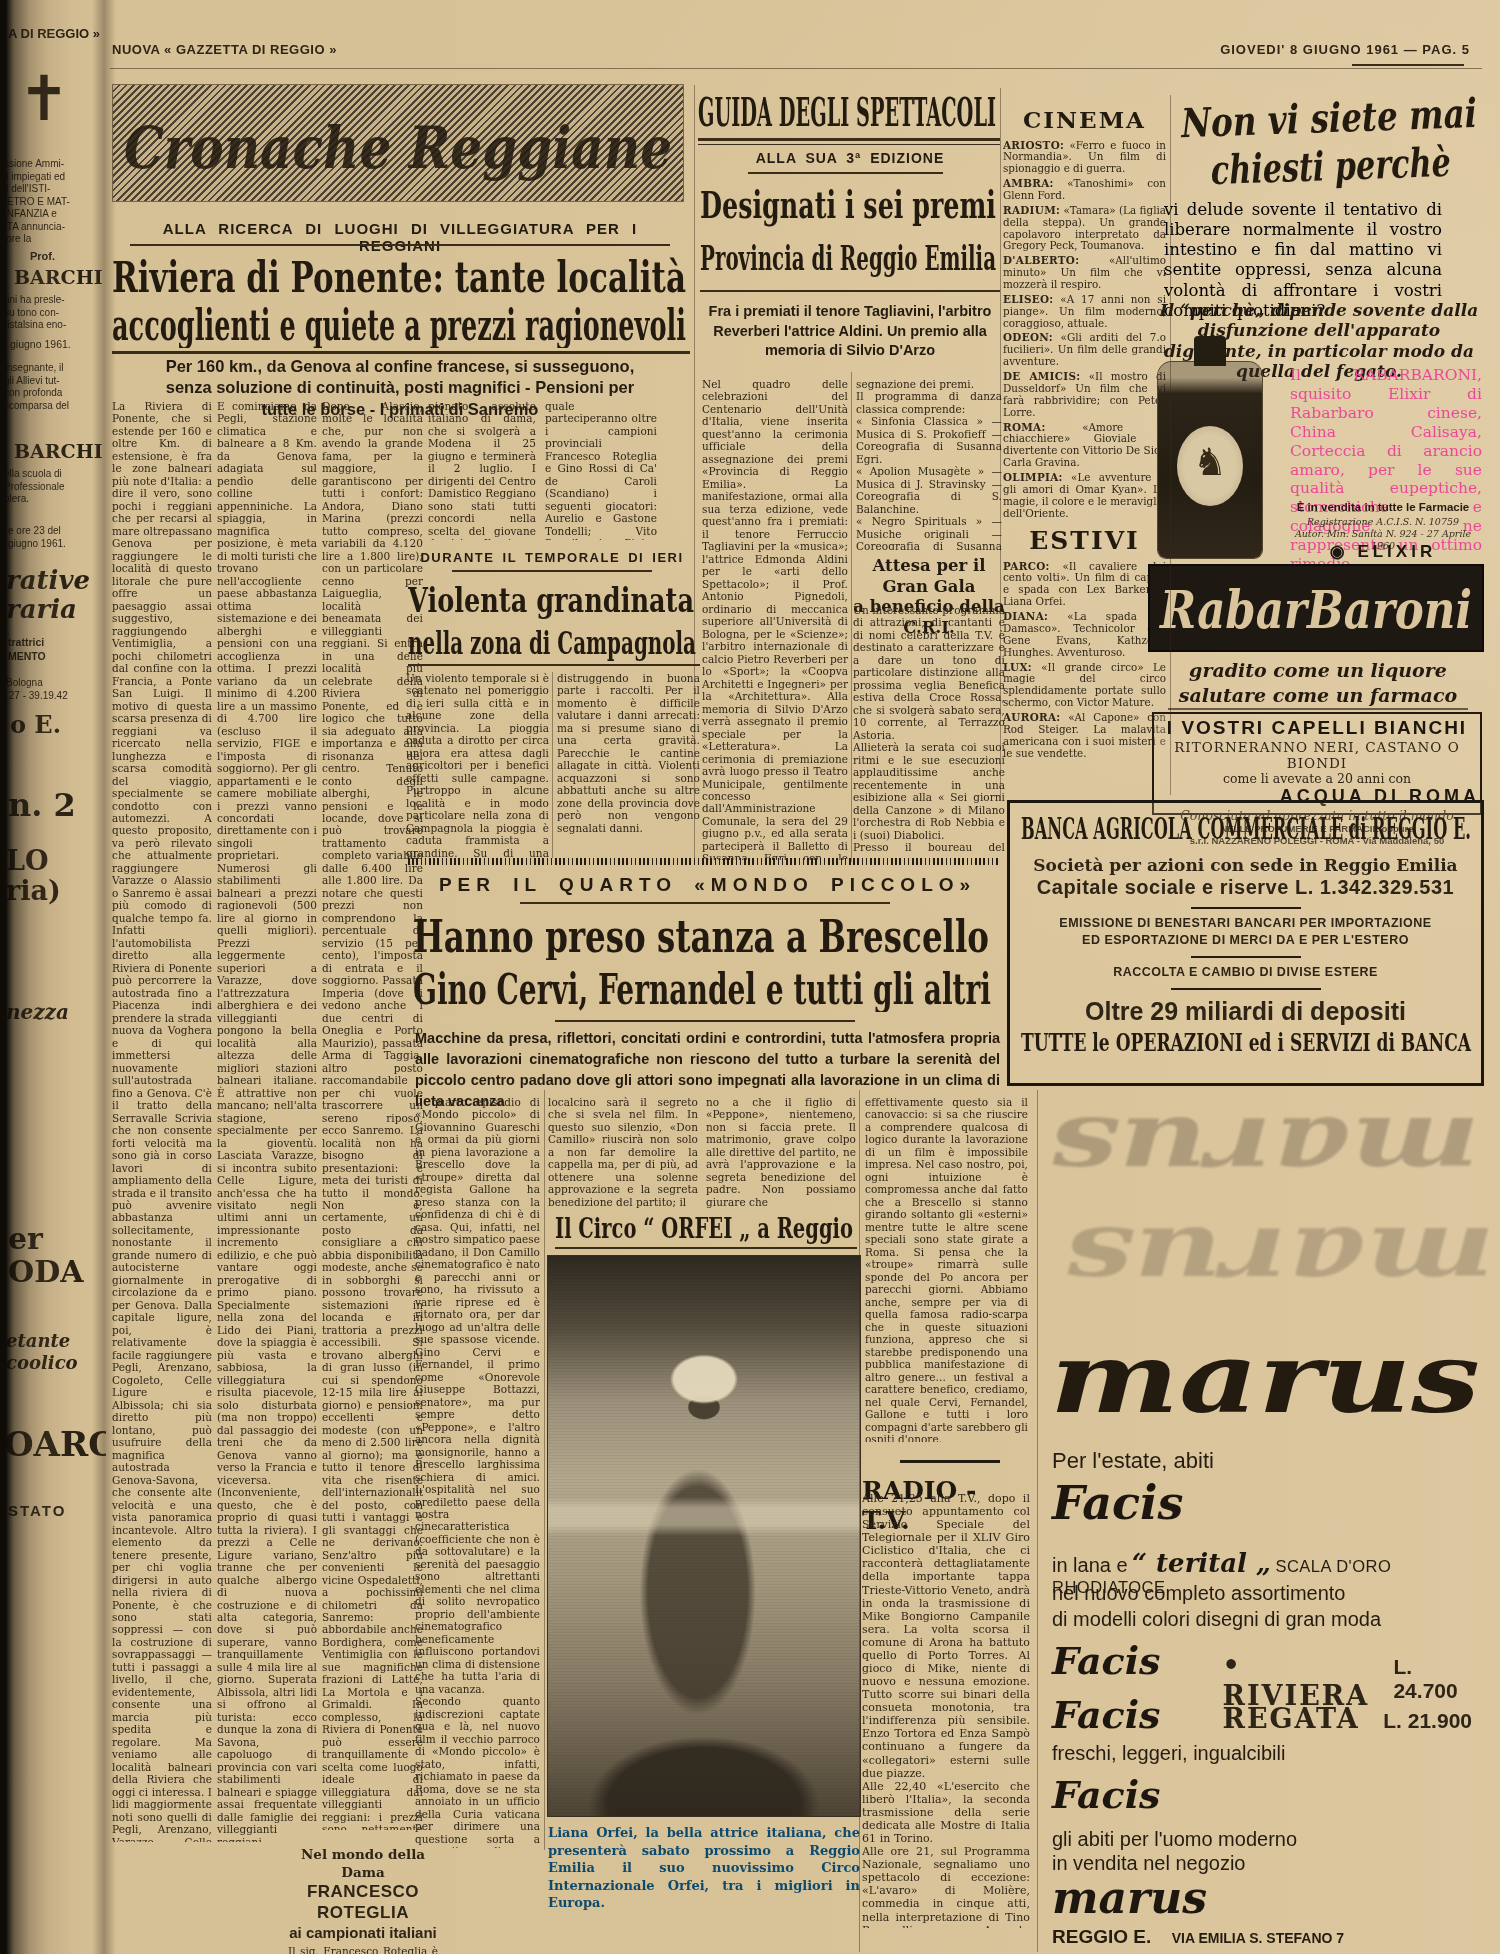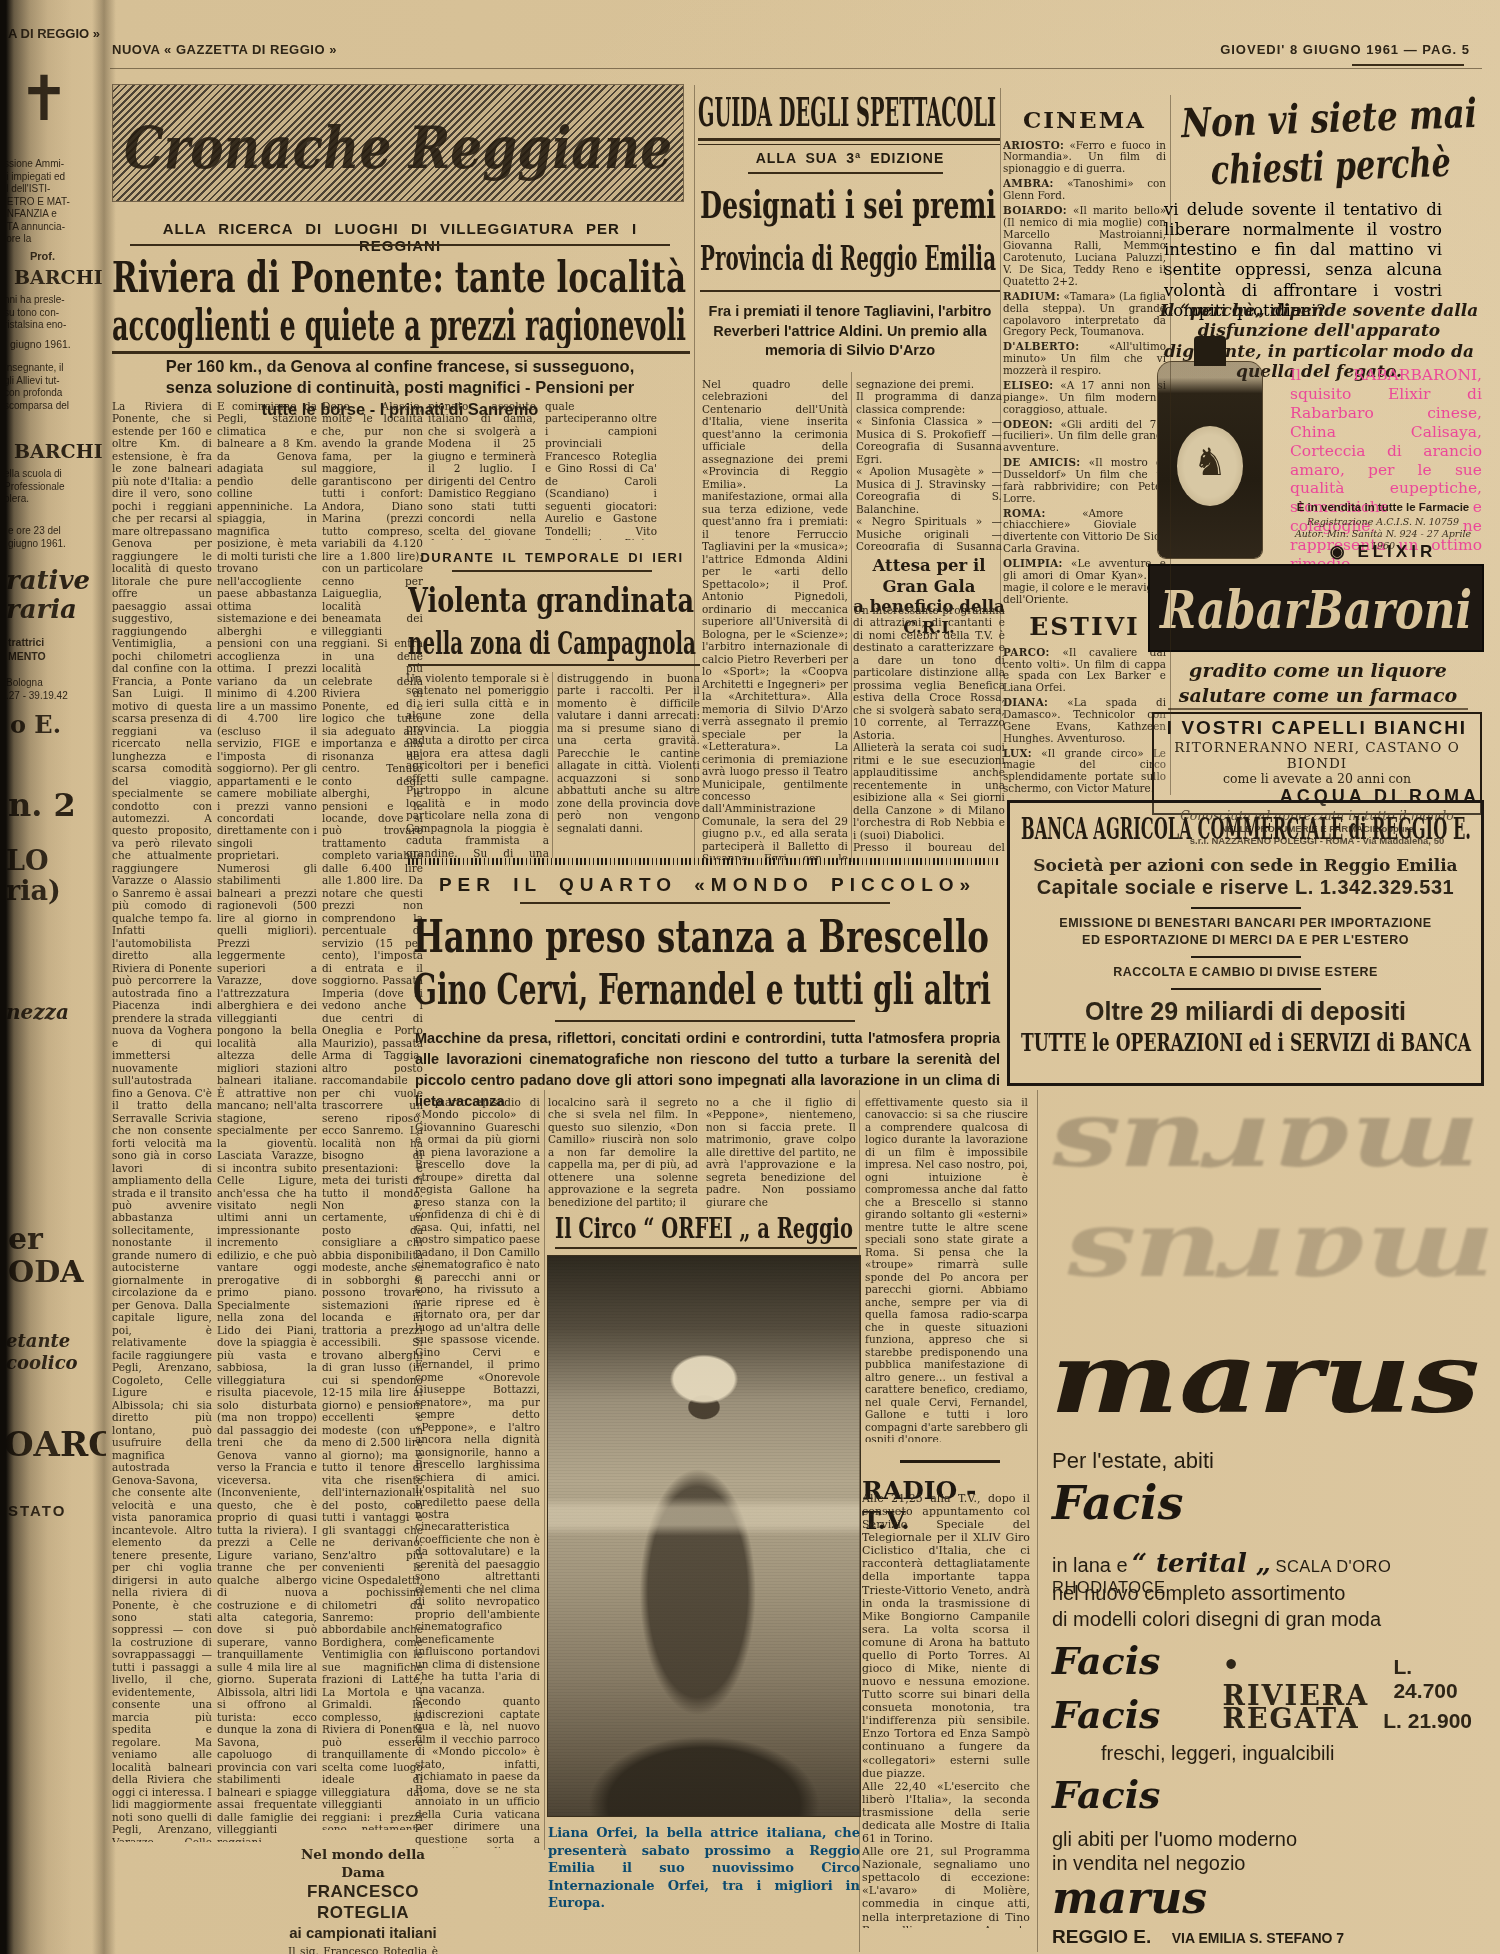--- a/index.html
+++ b/index.html
@@ -266,21 +266,20 @@
   <div>a beneficio della C.R.I.</div>
 </div>
 <div class="abs bt gala-b">Un interessante programma di attrazioni, di cantanti e di nomi celebri della T.V. è destinato a caratterizzare e a dare un tono di particolare distinzione alla prossima veglia Benefica estiva della Croce Rossa, che si svolgerà sabato sera, 10 corrente, al Terrazzo Astoria.
 Allieterà la serata coi suoi ritmi e le sue esecuzioni applauditissime anche recentemente in una esibizione alla « Sei giorni della Canzone » di Milano l'orchestra di Rob Nebbia e i (suoi) Diabolici.
 Presso il boureau del Grande Albergo Astoria sono già aperte le prenotazioni per i tavoli; in caso di pioggia la festa si svolgerà al coperto.</div>
 
 <div class="abs cinema">
   <div class="cin-title">CINEMA</div>
   <p><b>ARIOSTO:</b><span> «Ferro e fuoco in Normandia». Un film di spionaggio e di guerra.</span></p>
   <p><b>AMBRA:</b><span> «Tanoshimi» con Glenn Ford.</span></p>
-  <p><b>BOIARDO:</b><span> «Il marito bello» (Il nemico di mia moglie) con Marcello Mastroianni, Giovanna Ralli, Memmo Carotenuto, Luciana Paluzzi, V. De Sica, Teddy Reno e il Quatetto 2+2.</span></p>
   <p><b>RADIUM:</b><span> «Tamara» (La figlia della steppa). Un grande capolavoro interpretato da Gregory Peck, Toumanova.</span></p>
   <p><b>D'ALBERTO:</b><span> «All'ultimo minuto» Un film che vi mozzerà il respiro.</span></p>
   <p><b>ELISEO:</b><span> «A 17 anni non si piange». Un film moderno, coraggioso, attuale.</span></p>
   <p><b>ODEON:</b><span> «Gli arditi del 7.o fucilieri». Un film delle grandi avventure.</span></p>
   <p><b>DE AMICIS:</b><span> «Il mostro di Dusseldorf» Un film che vi farà rabbrividire; con Peter Lorre.</span></p>
   <p><b>ROMA:</b><span> «Amore e chiacchiere» Gioviale e divertente con Vittorio De Sica Carla Gravina.</span></p>
   <p><b>OLIMPIA:</b><span> «Le avventure e gli amori di Omar Kyan». Le magie, il colore e le meraviglie dell'Oriente.</span></p>
   <div class="estivi">ESTIVI</div>
   <p><b>PARCO:</b><span> «Il cavaliere dai cento volti». Un film di cappa e spada con Lex Barker e Liana Orfei.</span></p>
   <p><b>DIANA:</b><span> «La spada di Damasco». Technicolor con Gene Evans, Kathzeen Hunghes. Avventuroso.</span></p>
@@ -405,21 +404,21 @@
 <div class="abs frow" style="left:1052px;top:1638px;width:420px">
   <span class="fscript" style="font-size:38px">Facis</span>
   <span class="flabel">• RIVIERA</span>
   <span class="fprice">L. 24.700</span>
 </div>
 <div class="abs frow" style="left:1052px;top:1692px;width:420px">
   <span class="fscript" style="font-size:38px">Facis</span>
   <span class="flabel">REGATA</span>
   <span class="fprice">L. 21.900</span>
 </div>
-<div class="abs facis-sans" style="left:1101px;top:1742px;font-size:20px">freschi, leggeri, ingualcibili</div>
+<div class="abs facis-sans" style="left:1052px;top:1742px;font-size:20px">freschi, leggeri, ingualcibili</div>
 <div class="abs fscript" style="left:1052px;top:1772px;font-size:38px">Facis</div>
 <div class="abs facis-sans" style="left:1052px;top:1828px;font-size:20px">gli abiti per l'uomo moderno</div>
 <div class="abs facis-sans" style="left:1052px;top:1852px;font-size:20px">in vendita nel negozio</div>
 <div class="abs fscript" style="left:1052px;top:1872px;font-size:44px">marus</div>
 <div class="abs" style="left:1052px;top:1926px">
   <span class="facis-sans" style="font-size:19px;font-weight:bold">REGGIO E.</span>
   <span class="facis-sans" style="font-size:14px;font-weight:bold;margin-left:16px">VIA EMILIA S. STEFANO 7</span>
 </div>
 
 <div class="vr" style="left:694px;top:85px;height:775px"></div>

